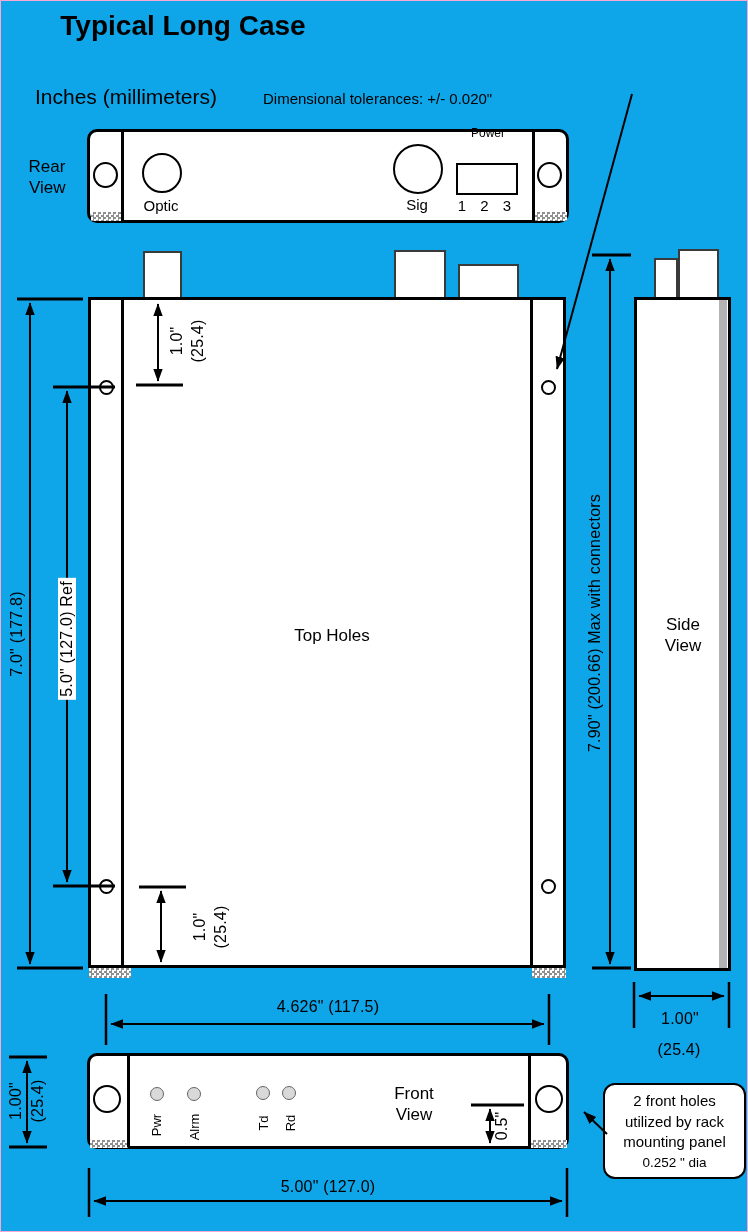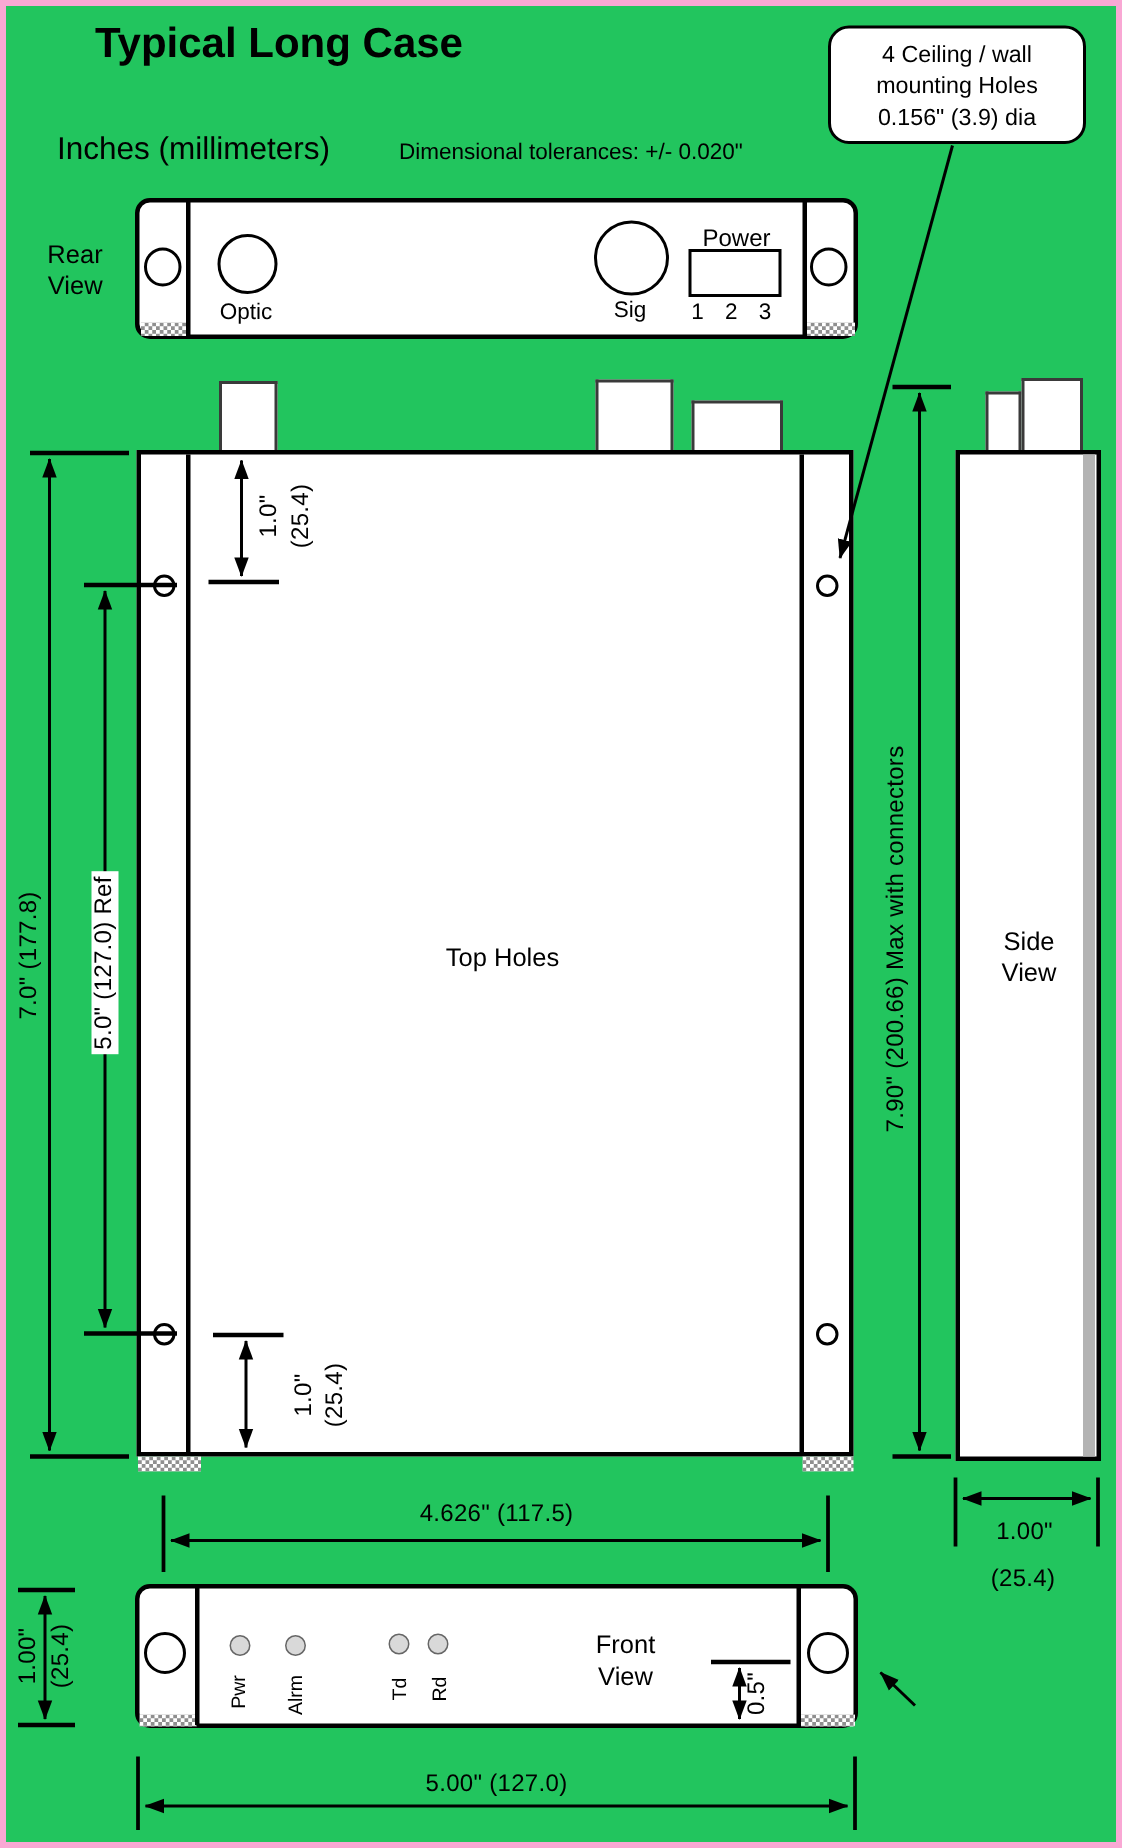--- a/index.html
+++ b/index.html
@@ -1,19 +1,19 @@
 <!DOCTYPE html>
 <html><head>
 <meta charset="utf-8">
 <style>
   html,body { margin:0; padding:0; background:#fff; }
   #stage {
     position:relative; width:748px; height:1232px;
-    border:4px solid #f9a8d4; box-sizing:border-box;
-    background:#22c55e; overflow:hidden;
+    border:1px solid #f9a8d4; box-sizing:border-box;
+    background:#0ea5e9; overflow:hidden;
     font-family:"Liberation Sans", sans-serif; color:#000;
   }
   .abs { position:absolute; box-sizing:border-box; }
   .pin { position:absolute; transform:translate(-50%,-50%); white-space:nowrap; }
   .rot { position:absolute; transform:translate(-50%,-50%) rotate(-90deg); white-space:nowrap; }
   .dim { font-size:16px; letter-spacing:0.2px; }
   .vlabel { font-size:17px; text-align:center; line-height:21px; }
   .body-box { border:3px solid #000; background:#fff; }
   .cap-line { width:3px; background:#000; }
   .hole { border:2px solid #000; border-radius:50%; background:#fff; }
@@ -35,42 +35,37 @@
 <body>
 
 <div id="stage">
 
   <div class="abs" style="left:22px;top:6px;width:320px;text-align:center;font-weight:bold;font-size:28px;line-height:37px;">
     <span style="display:block">Typical Long Case</span>
   </div>
   <div class="abs" style="left:34px;top:84px;font-size:21px;">Inches (millimeters)</div>
   <div class="abs" style="left:262px;top:89px;font-size:15px;">Dimensional tolerances: +/- 0.020"</div>
 
-  <div class="abs callout" style="left:548px;top:13px;width:172px;height:79px;">
-    <span style="display:block">4 Ceiling / wall</span>
-    <span style="display:block">mounting Holes</span>
-    <span style="display:block">0.156" (3.9) dia</span>
-  </div>
 
   <div class="pin vlabel" style="left:46px;top:176px;text-align:right;">
     <span style="display:block">Rear</span>
     <span style="display:block">View</span>
   </div>
   <div class="abs body-box" style="left:86px;top:128px;width:482px;height:94px;border-radius:10px;"></div>
   <div class="abs hatch" style="left:90px;top:211px;width:31px;height:9px;"></div>
   <div class="abs hatch" style="left:534px;top:211px;width:32px;height:9px;"></div>
   <div class="abs cap-line" style="left:120px;top:130px;height:90px;"></div>
   <div class="abs cap-line" style="left:531px;top:130px;height:90px;"></div>
   <div class="abs hole" style="left:92px;top:161px;width:25px;height:26px;"></div>
   <div class="abs hole" style="left:536px;top:161px;width:25px;height:26px;"></div>
   <div class="abs hole" style="left:141px;top:152px;width:40px;height:40px;"></div>
   <div class="pin" style="left:160px;top:204px;font-size:15px;">Optic</div>
   <div class="abs hole" style="left:392px;top:143px;width:50px;height:50px;"></div>
   <div class="pin" style="left:416px;top:203px;font-size:15px;">Sig</div>
-  <div class="pin" style="left:487px;top:156px;font-size:16px;">Power</div>
+  <div class="pin" style="left:487px;top:132px;font-size:12px;">Power</div>
   <div class="abs" style="left:455px;top:162px;width:62px;height:32px;border:2px solid #000;background:#fff;"></div>
   <div class="pin" style="left:486px;top:204px;font-size:15px;letter-spacing:5px;">1 2 3</div>
 
   <div class="abs conn" style="left:142px;top:250px;width:39px;height:48px;"></div>
   <div class="abs conn" style="left:393px;top:249px;width:52px;height:49px;"></div>
   <div class="abs conn" style="left:457px;top:263px;width:61px;height:35px;"></div>
 
   <div class="abs body-box" style="left:87px;top:296px;width:478px;height:671px;"></div>
   <div class="abs cap-line" style="left:120px;top:299px;height:665px;"></div>
   <div class="abs cap-line" style="left:529px;top:299px;height:665px;"></div>
@@ -105,20 +100,26 @@
   <div class="abs led" style="left:281px;top:1085px;width:14px;height:14px;"></div>
   <div class="rot led-label" style="left:155px;top:1124px;">Pwr</div>
   <div class="rot led-label" style="left:193px;top:1126px;">Alrm</div>
   <div class="rot led-label" style="left:262px;top:1122px;">Td</div>
   <div class="rot led-label" style="left:289px;top:1122px;">Rd</div>
   <div class="pin vlabel" style="left:413px;top:1103px;">
     <span style="display:block">Front</span>
     <span style="display:block">View</span>
   </div>
 
+  <div class="abs callout" style="left:602px;top:1082px;width:143px;height:96px;border-radius:12px;font-size:15px;line-height:20.5px;padding-top:6px;">
+    <span style="display:block">2 front holes</span>
+    <span style="display:block">utilized by rack</span>
+    <span style="display:block">mounting panel</span>
+    <span style="display:block;font-size:13.5px;">0.252 " dia</span>
+  </div>
 
 
   <svg class="overlay" width="748" height="1232" viewBox="0 0 748 1232">
     <defs>
       <marker id="arr" viewBox="0 0 10 10" refX="9.5" refY="5" markerWidth="13" markerHeight="13" orient="auto-start-reverse" markerUnits="userSpaceOnUse">
         <path d="M0,1.3 L10,5 L0,8.7 z" fill="#000"></path>
       </marker>
     </defs>
 
     <line x1="16" y1="298" x2="82" y2="298" stroke-width="3"></line>

